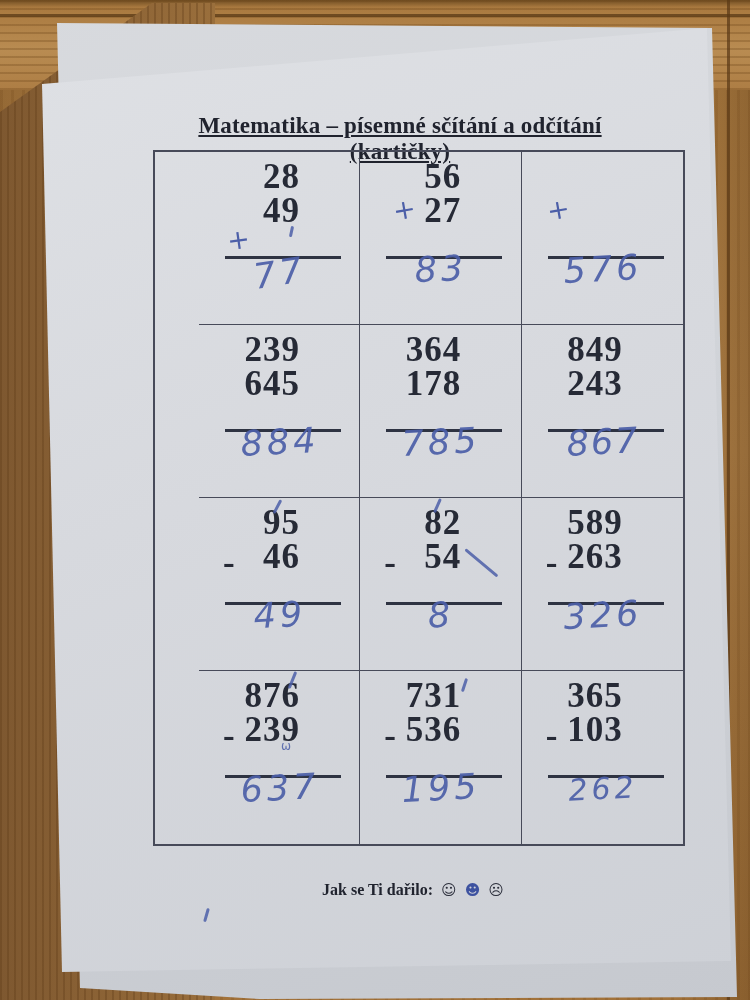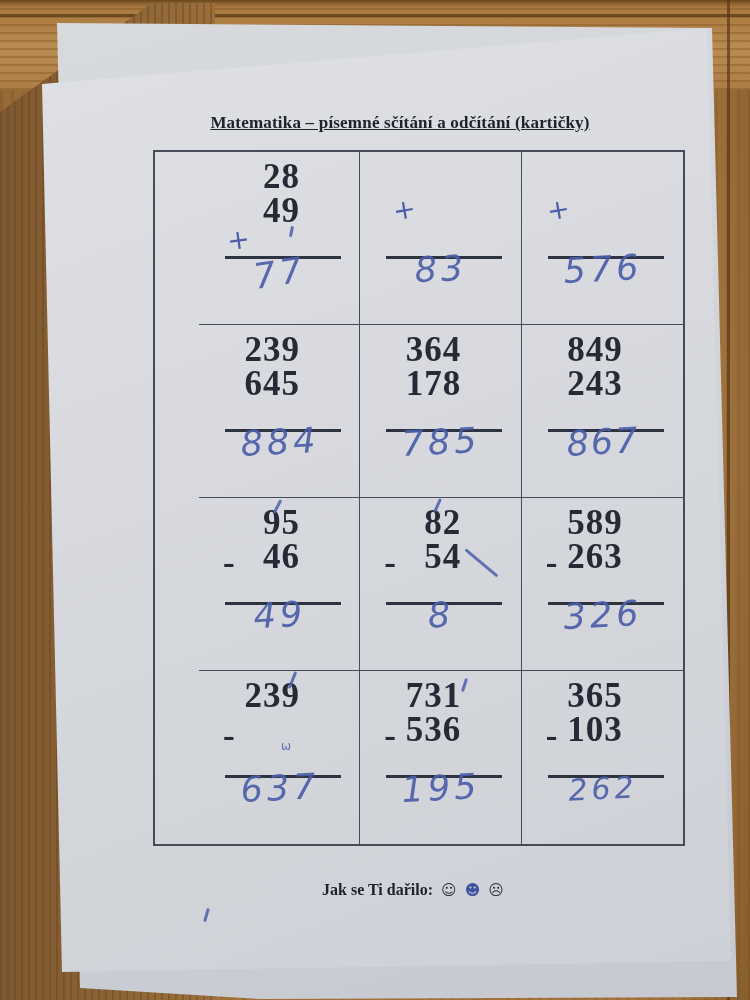--- a/index.html
+++ b/index.html
@@ -29,21 +29,21 @@
     clip-path:polygon(57px 23px,712px 28px,737px 997px,260px 999px,80px 988px,66px 400px);
     background:linear-gradient(165deg,#d8dade 0%,#d0d3d8 50%,#c6c9cf 100%);
     filter:drop-shadow(3px 8px 7px rgba(45,28,10,.5));}
   .front-sheet{position:absolute;inset:0;
     clip-path:polygon(42px 84px,707px 28px,731px 961px,62px 972px);
     background:linear-gradient(160deg,#dfe1e5 0%,#d7d9de 45%,#cdd0d6 100%);
     filter:drop-shadow(0 3px 4px rgba(45,28,10,.35));}
 
   
   .title{position:absolute;left:150px;top:113px;width:500px;text-align:center;
-    font-weight:bold;font-size:17px;color:#20232e;text-decoration:underline;letter-spacing:.2px;}
+    font-weight:bold;font-size:23px;color:#20232e;text-decoration:underline;letter-spacing:.2px;}
   .grid{position:absolute;left:153px;top:150px;width:484px;height:692px;
     display:grid;grid-template-columns:repeat(3,1fr);grid-template-rows:repeat(4,1fr);
     border:2px solid #474a59;padding-left:44px;}
   .cell{position:relative;border-right:1.6px solid #474a59;border-bottom:1.6px solid #474a59;}
   .cell:nth-child(3n){border-right:none}
   .cell:nth-child(n+10){border-bottom:none}
   .numcol{position:absolute;left:0;top:8px;width:101px;text-align:right;
     font-weight:bold;font-size:35px;line-height:34px;color:#262a36;letter-spacing:1px;}
   .op{position:absolute;font-weight:bold;font-size:35px;line-height:1;color:#262a36;left:24px;top:47px;}
   .op.pen{font-family:"DejaVu Sans",sans-serif;font-weight:normal;font-size:27px;
@@ -89,20 +89,24 @@
           <div>28</div>
           <div>49</div>
         </div>
         <span class="op standalone">+</span>
         <div class="mark" style="left:91px;top:74px;height:11px;transform:rotate(12deg);"></div>
         <div class="rule"></div>
         <div class="answer">77</div>
       </div>
 
       <div class="cell c1">
+        <div class="numcol">
+          <div>56</div>
+          <div>27</div>
+        </div>
         <span class="op pen">+</span>
         <div class="rule"></div>
         <div class="answer">83</div>
       </div>
 
       <div class="cell c2">
         <span class="op pen" style="left:25px;">+</span>
         <div class="rule"></div>
         <div class="answer">576</div>
       </div>
@@ -162,20 +166,21 @@
           <div>589</div>
           <div>263</div>
         </div>
         <span class="op ink">-</span>
         <div class="rule"></div>
         <div class="answer">326</div>
       </div>
 
       <div class="cell c9">
         <div class="numcol">
+          <div>876</div>
           <div>239</div>
         </div>
         <span class="op ink">-</span>
         <div class="mark" style="left:92px;top:0px;height:18px;transform:rotate(22deg);"></div>
         <div class="mark-text" style="left:82px;top:68px;font-size:12px;">ω</div>
         <div class="rule"></div>
         <div class="answer">637</div>
       </div>
 
       <div class="cell c10">

